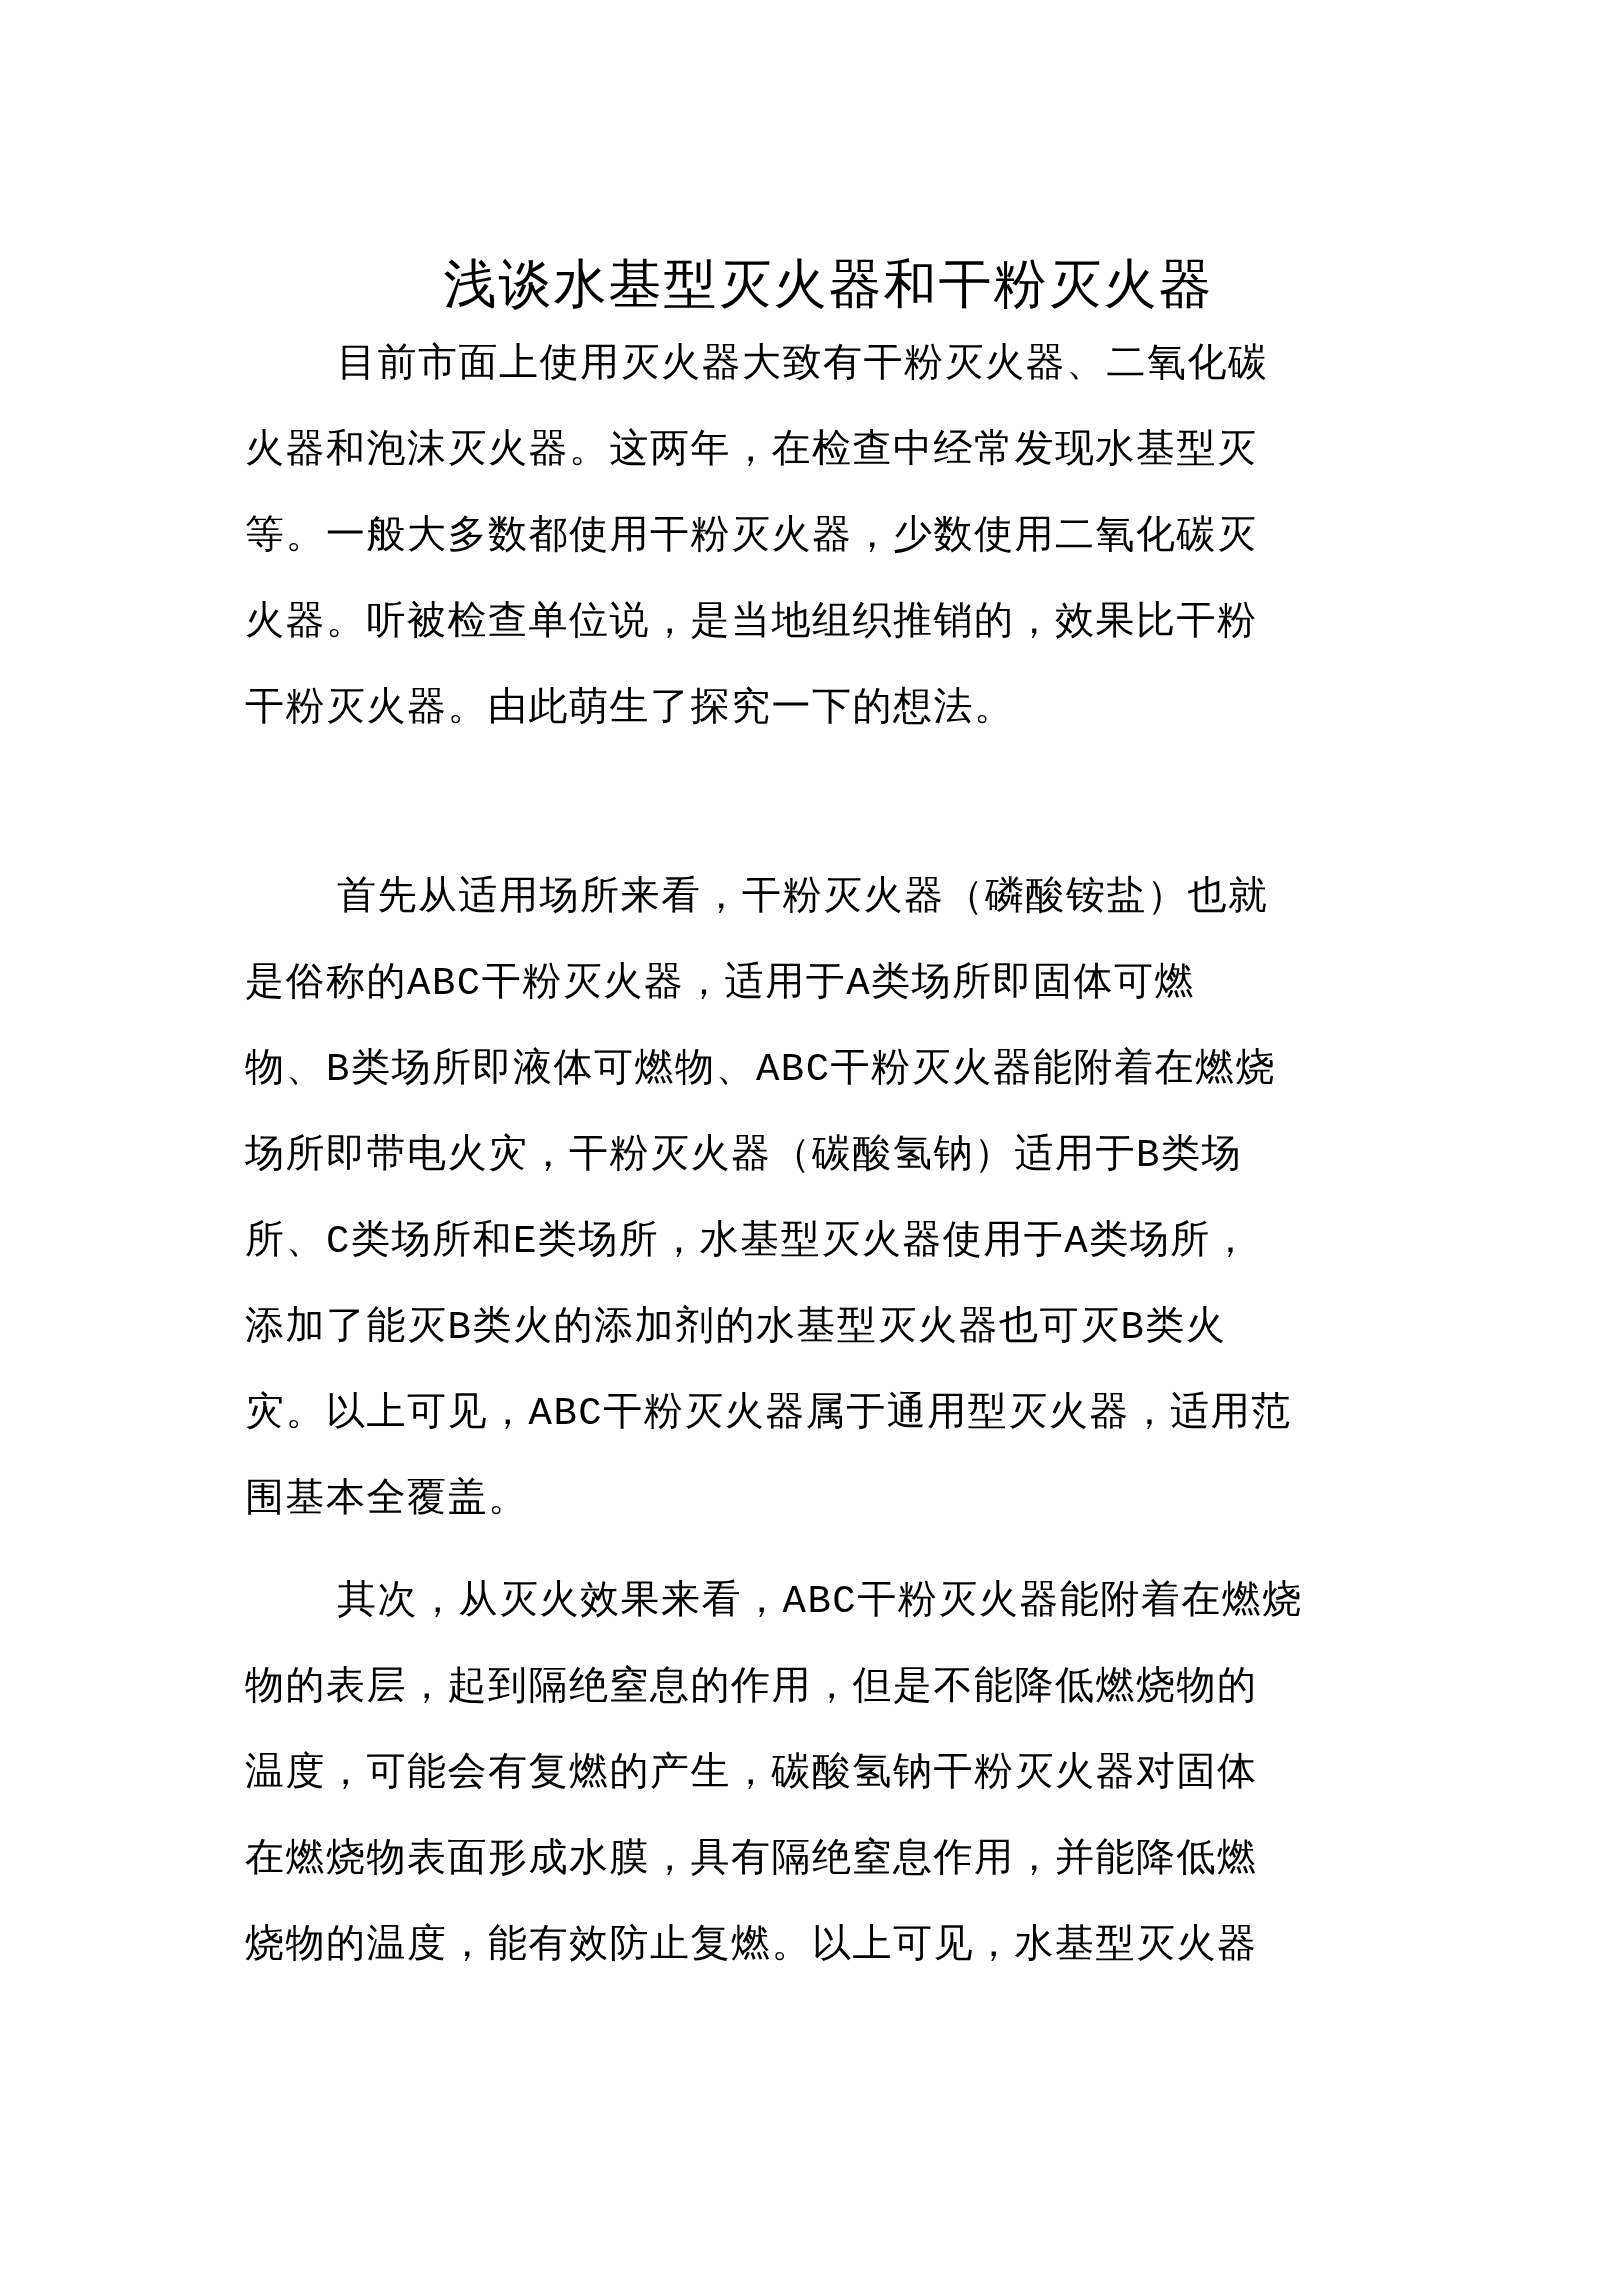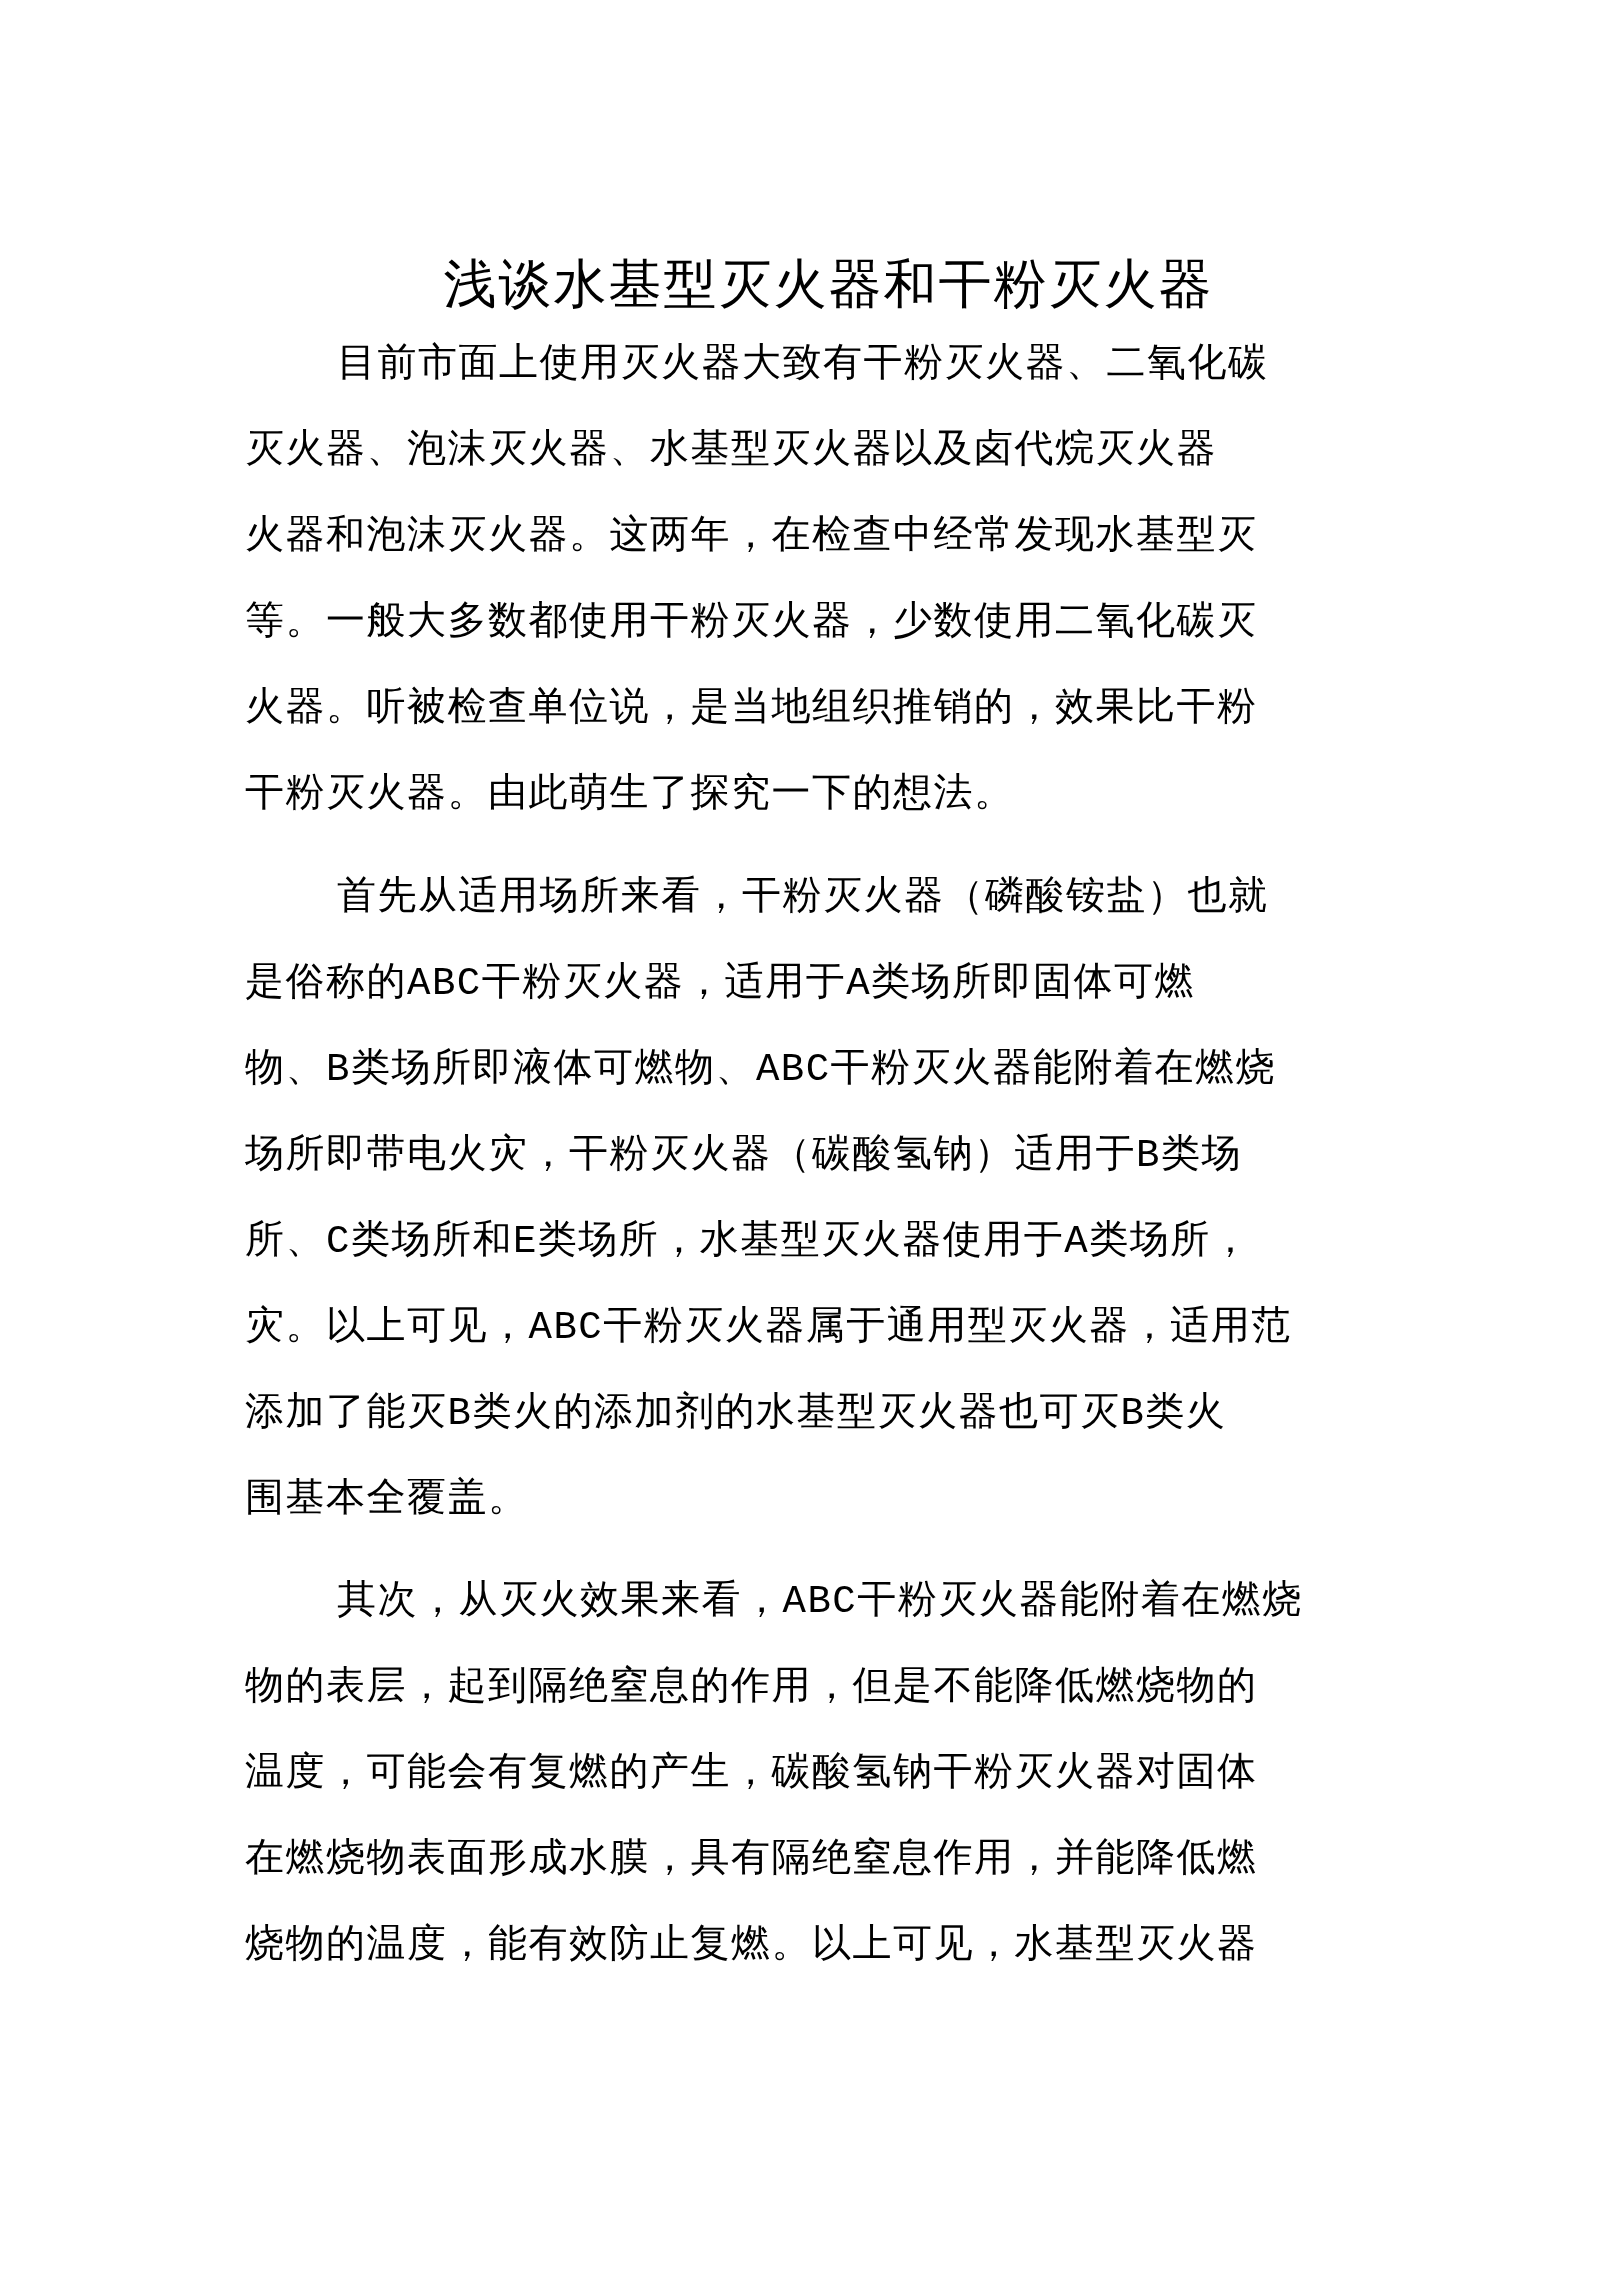--- a/index.html
+++ b/index.html
@@ -62,35 +62,34 @@
 </head>
 <body>
 
 <div class="page">
   <h1 class="title">浅谈水基型灭火器和干粉灭火器</h1>
 
   <div class="body">
 
     <div class="paragraph" style="top:322px;">
       <span class="line indent">目前市面上使用灭火器大致有干粉灭火器、二氧化碳</span>
-      <span class="line">灭火器、泡沫灭火器、水基型灭火器以及卤代烷灭火器</span>
       <span class="line">火器和泡沫灭火器。这两年，在检查中经常发现水基型灭</span>
       <span class="line">等。一般大多数都使用干粉灭火器，少数使用二氧化碳灭</span>
       <span class="line">火器。听被检查单位说，是当地组织推销的，效果比干粉</span>
       <span class="line">干粉灭火器。由此萌生了探究一下的想法。</span>
     </div>
 
     <div class="paragraph" style="top:855px;">
       <span class="line indent">首先从适用场所来看，干粉灭火器（磷酸铵盐）也就</span>
       <span class="line">是俗称的ABC干粉灭火器，适用于A类场所即固体可燃</span>
       <span class="line">物、B类场所即液体可燃物、ABC干粉灭火器能附着在燃烧</span>
       <span class="line">场所即带电火灾，干粉灭火器（碳酸氢钠）适用于B类场</span>
       <span class="line">所、C类场所和E类场所，水基型灭火器使用于A类场所，</span>
+      <span class="line">添加了能灭B类火的添加剂的水基型灭火器也可灭B类火</span>
       <span class="line">灾。以上可见，ABC干粉灭火器属于通用型灭火器，适用范</span>
-      <span class="line">添加了能灭B类火的添加剂的水基型灭火器也可灭B类火</span>
       <span class="line">围基本全覆盖。</span>
     </div>
 
     <div class="paragraph" style="top:1559px;">
       <span class="line indent">其次，从灭火效果来看，ABC干粉灭火器能附着在燃烧</span>
       <span class="line">物的表层，起到隔绝窒息的作用，但是不能降低燃烧物的</span>
       <span class="line">温度，可能会有复燃的产生，碳酸氢钠干粉灭火器对固体</span>
       <span class="line">在燃烧物表面形成水膜，具有隔绝窒息作用，并能降低燃</span>
       <span class="line">烧物的温度，能有效防止复燃。以上可见，水基型灭火器</span>
     </div>

